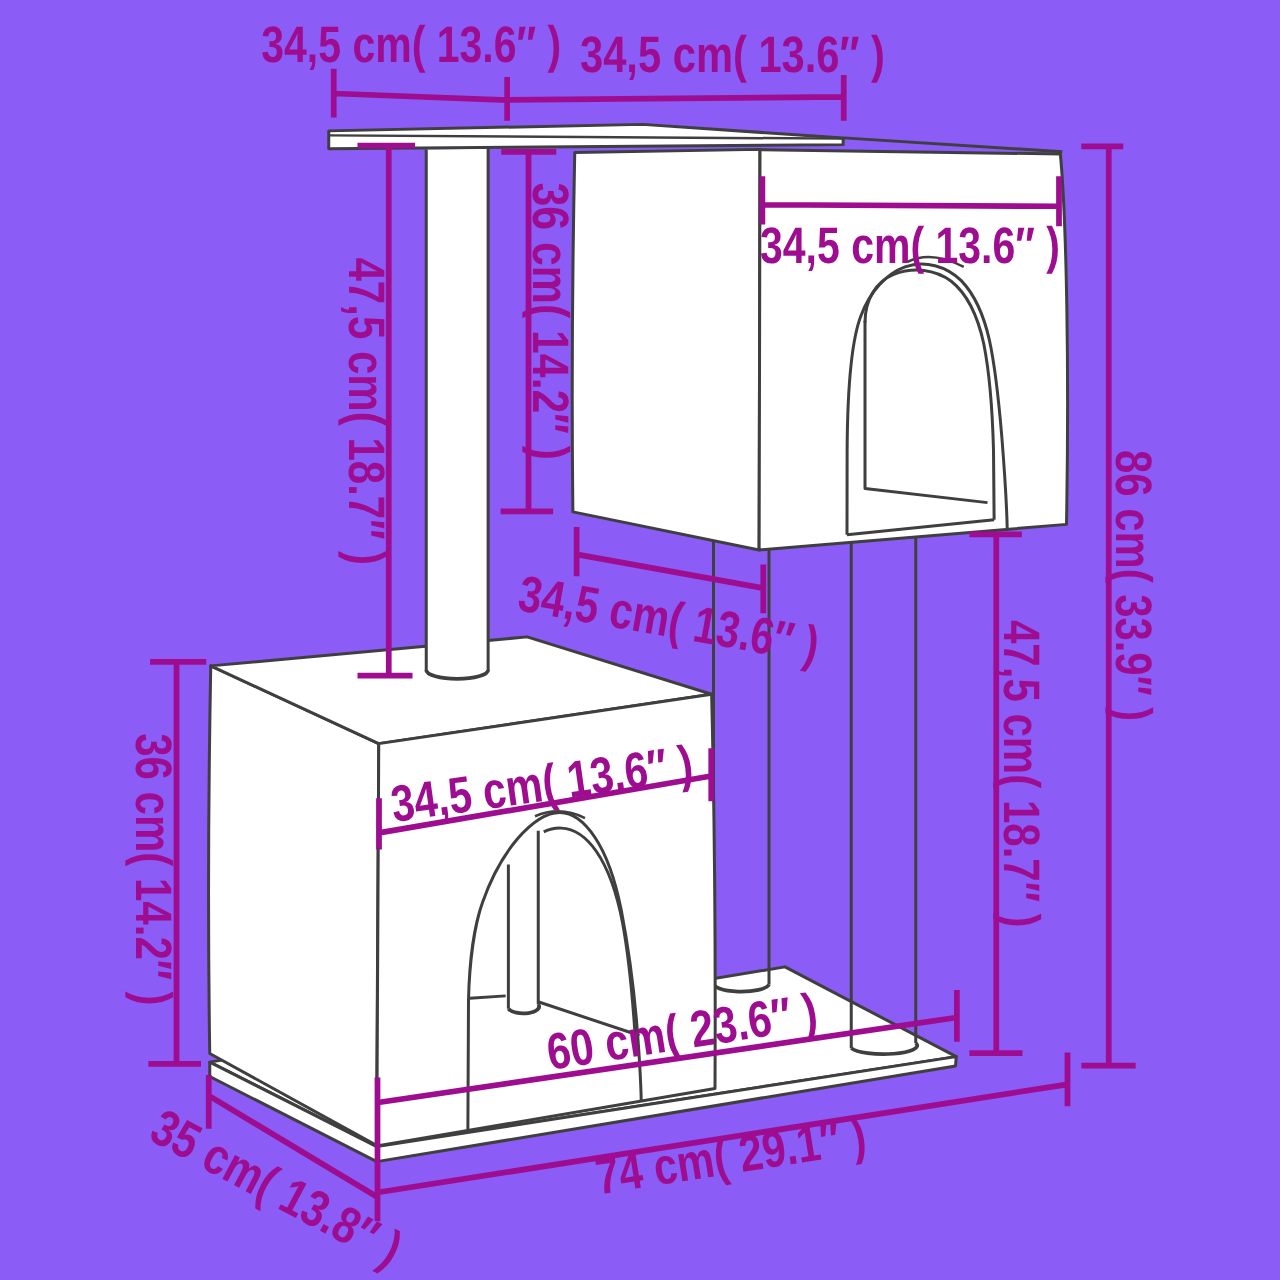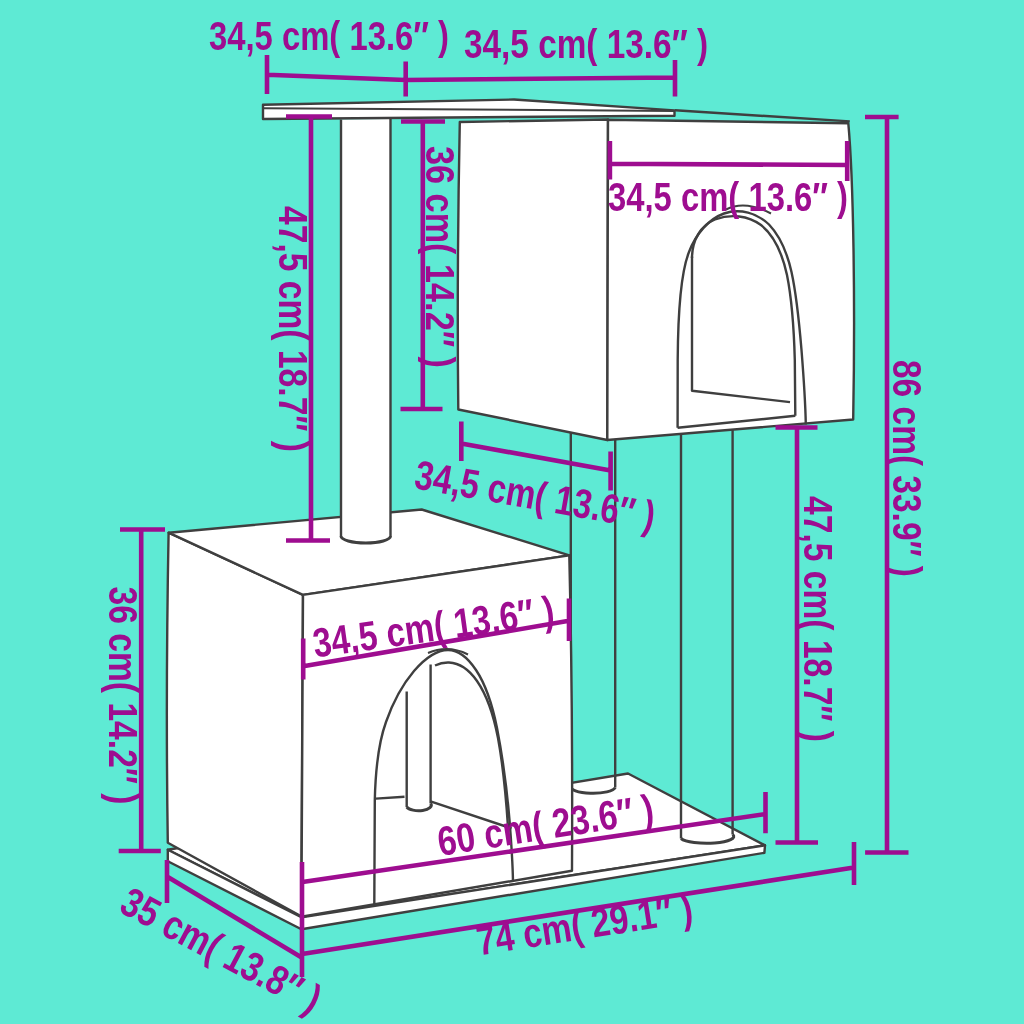--- a/index.html
+++ b/index.html
@@ -1,16 +1,16 @@
 <!DOCTYPE html>
 <html><head>
 <meta charset="utf-8">
 <style>
   html,body{margin:0;padding:0;background:#ffffff;}
-  #stage{width:1024px;height:1024px;position:relative;background:#5eead4;overflow:hidden;}
+  #stage{width:1024px;height:1024px;position:relative;background:#8b5cf6;overflow:hidden;}
   svg{display:block;}
   text{font-family:"Liberation Sans", sans-serif;font-weight:bold;font-size:41px;fill:#9E0D90;}
 </style>
 </head>
 <body>
 
 <div id="stage">
 <svg width="1024" height="1024" viewBox="0 0 1024 1024">
 <g stroke="#3F3F3F" stroke-width="2.4" fill="none" stroke-linejoin="round">
 

